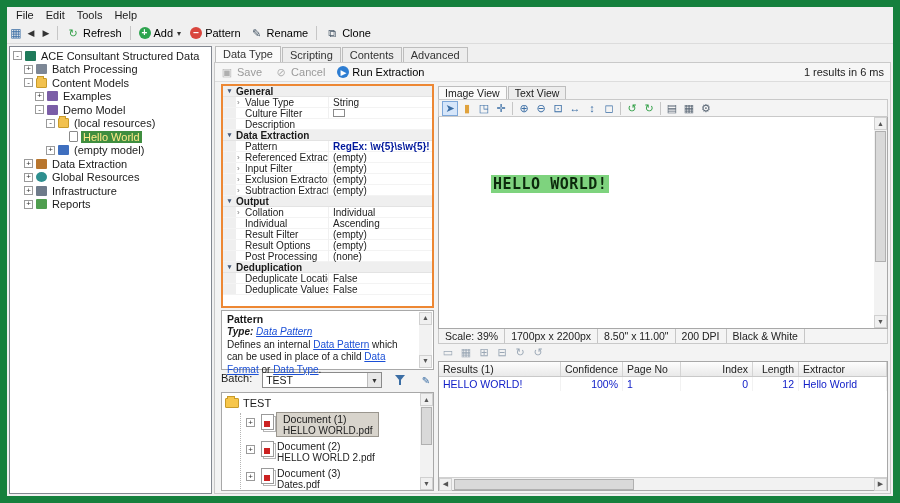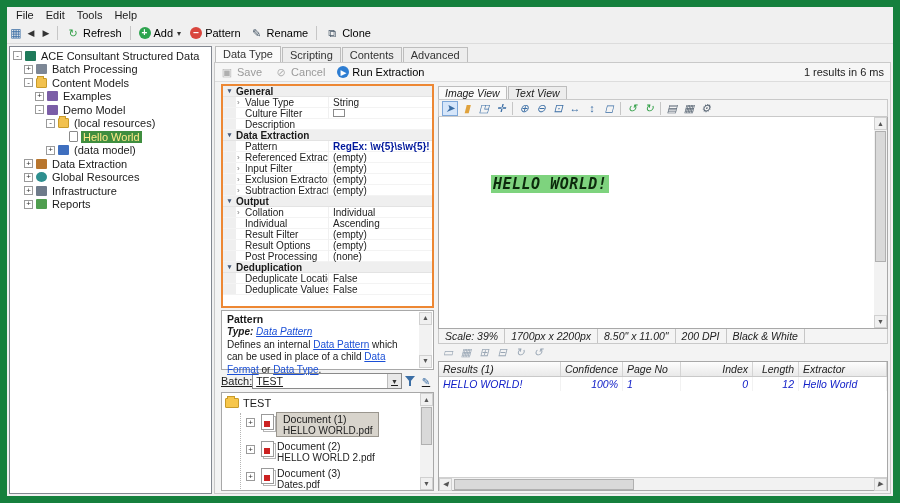--- a/index.html
+++ b/index.html
@@ -71,21 +71,21 @@
   .pval .box { display: inline-block; width: 12px; height: 8px; border: 1px solid #8a8a8a; background: #fff; }
 
   .helpbox { height: 60px; background: #fff; border: 1px solid #a8a8a8; position: relative; padding: 2px 17px 2px 5px; font-size: 10px; line-height: 1.25; flex: none; }
   .help-title { font-weight: bold; font-size: 10.5px; }
   .help-type b { font-style: italic; }
   .link, .hlink { color: #1a4fd6; text-decoration: underline; }
   .help-type .link { font-style: italic; }
   .help-scroll { position: absolute; right: 1px; top: 1px; bottom: 1px; width: 13px; background: #f2f2f2; display: flex; flex-direction: column; justify-content: space-between; align-items: center; }
   .sbtn { font-size: 7px; color: #555; width: 13px; height: 13px; display: flex; align-items: center; justify-content: center; background: #f0f0f0; border: 1px solid #d0d0d0; flex: none; }
 
-  .batchrow { height: 18px; display: flex; align-items: center; gap: 0; flex: none; text-decoration: underline; }
+  .batchrow { height: 18px; display: flex; gap: 10px; flex: none; }
   .combo { flex: 1; height: 16px; border: 1px solid #8a8a8a; background: #fff; display: flex; align-items: center; padding-left: 3px; font-size: 10.5px; }
   .combo-btn { margin-left: auto; width: 14px; height: 100%; background: #e8e8e8; border-left: 1px solid #bdbdbd; display: flex; align-items: center; justify-content: center; font-size: 7px; color: #333; }
   .mini { width: 16px; height: 16px; display: inline-flex; align-items: center; justify-content: center; font-size: 10px; color: #3b6ea5; flex: none; }
   .funnel { position: relative; }
   .funnel::before { content: ""; width: 0; height: 0; border-left: 5px solid transparent; border-right: 5px solid transparent; border-top: 6px solid #3b6ea5; position: absolute; top: 3px; left: 3px; }
   .funnel::after { content: ""; width: 2px; height: 5px; background: #3b6ea5; position: absolute; top: 8px; left: 7px; }
 
   .batchtree { flex: 1; background: #fff; border: 1px solid #a8a8a8; position: relative; overflow: hidden; padding: 2px 15px 2px 3px; min-height: 0; }
   .broot { display: flex; align-items: center; gap: 4px; height: 16px; }
   .folder-icon { width: 14px; height: 10px; background: #f7c64a; border: 1px solid #c89b2a; border-radius: 1px; position: relative; flex: none; }
@@ -98,21 +98,21 @@
   .doctxt { display: flex; flex-direction: column; }
   .dtitle { font-size: 10.5px; }
   .dfile { font-size: 10px; color: #222; }
   .dsel { background: #d8d4cc; outline: 1px solid #9a968e; padding: 0 6px; }
 
   .vscroll { position: absolute; right: 0; top: 0; bottom: 0; width: 13px; background: #f2f2f2; display: flex; flex-direction: column; align-items: center; }
   .sthumb { width: 11px; background: #d9d9d9; border: 1px solid #b0b0b0; flex: none; margin-top: 1px; }
   .sspacer { flex: 1; }
 
   
-  .right-col { flex: 1; display: flex; flex-direction: column; min-width: 0; padding: 2px 2px 2px 3px; font-style: italic; }
+  .right-col { flex: 1; display: flex; flex-direction: column; min-width: 0; padding: 2px 2px 2px 3px; }
   .vtabs { display: flex; height: 15px; align-items: flex-end; gap: 1px; flex: none; }
   .vtab { padding: 0 6px; font-size: 10.5px; background: #ededed; border: 1px solid #bdbdbd; border-bottom: none; }
   .vtab.active { background: #fafafa; }
   .vtoolbar { height: 18px; background: #f4f4f4; border: 1px solid #c9c9c9; display: flex; align-items: center; gap: 1px; padding: 0 3px; flex: none; }
   .vico { width: 16px; height: 15px; display: inline-flex; align-items: center; justify-content: center; font-size: 11px; color: #3b6ea5; flex: none; }
   .vico.active { background: #d6e6fa; border: 1px solid #7da7d9; }
   .vsep2 { width: 1px; height: 13px; background: #c6c6c6; margin: 0 2px; flex: none; }
   .canvas { flex: 1; background: #fff; border: 1px solid #a8a8a8; border-top: none; position: relative; overflow: hidden; min-height: 0; }
   .pagetext { position: absolute; left: 52px; top: 58px; font-family: "DejaVu Sans Mono", monospace; font-weight: bold; font-size: 15px; letter-spacing: .5px; background: var(--c-highlight, #7ed37e); color: #0c2a0c; padding: 0 2px; }
   .statusbar { height: 15px; background: #f4f4f4; border: 1px solid #c9c9c9; border-top: none; display: flex; align-items: center; font-size: 10.5px; color: #222; flex: none; }
@@ -214,21 +214,21 @@
           <span class="nlabel">(local resources)</span>
         </div>
         <div class="trow" style="padding-left: 47px;">
           <span class="toggle hidden"></span>
           <span class="nicon ic-doc"></span>
           <span class="nlabel selected">Hello World</span>
         </div>
         <div class="trow" style="padding-left: 36px;">
           <span class="toggle">+</span>
           <span class="nicon ic-data"></span>
-          <span class="nlabel">(data model)</span>
+          <span class="nlabel">(empty model)</span>
         </div>
         <div class="trow" style="padding-left: 14px;">
           <span class="toggle">+</span>
           <span class="nicon ic-extract"></span>
           <span class="nlabel">Data Extraction</span>
         </div>
         <div class="trow" style="padding-left: 14px;">
           <span class="toggle">+</span>
           <span class="nicon ic-globe"></span>
           <span class="nlabel">Global Resources</span>

